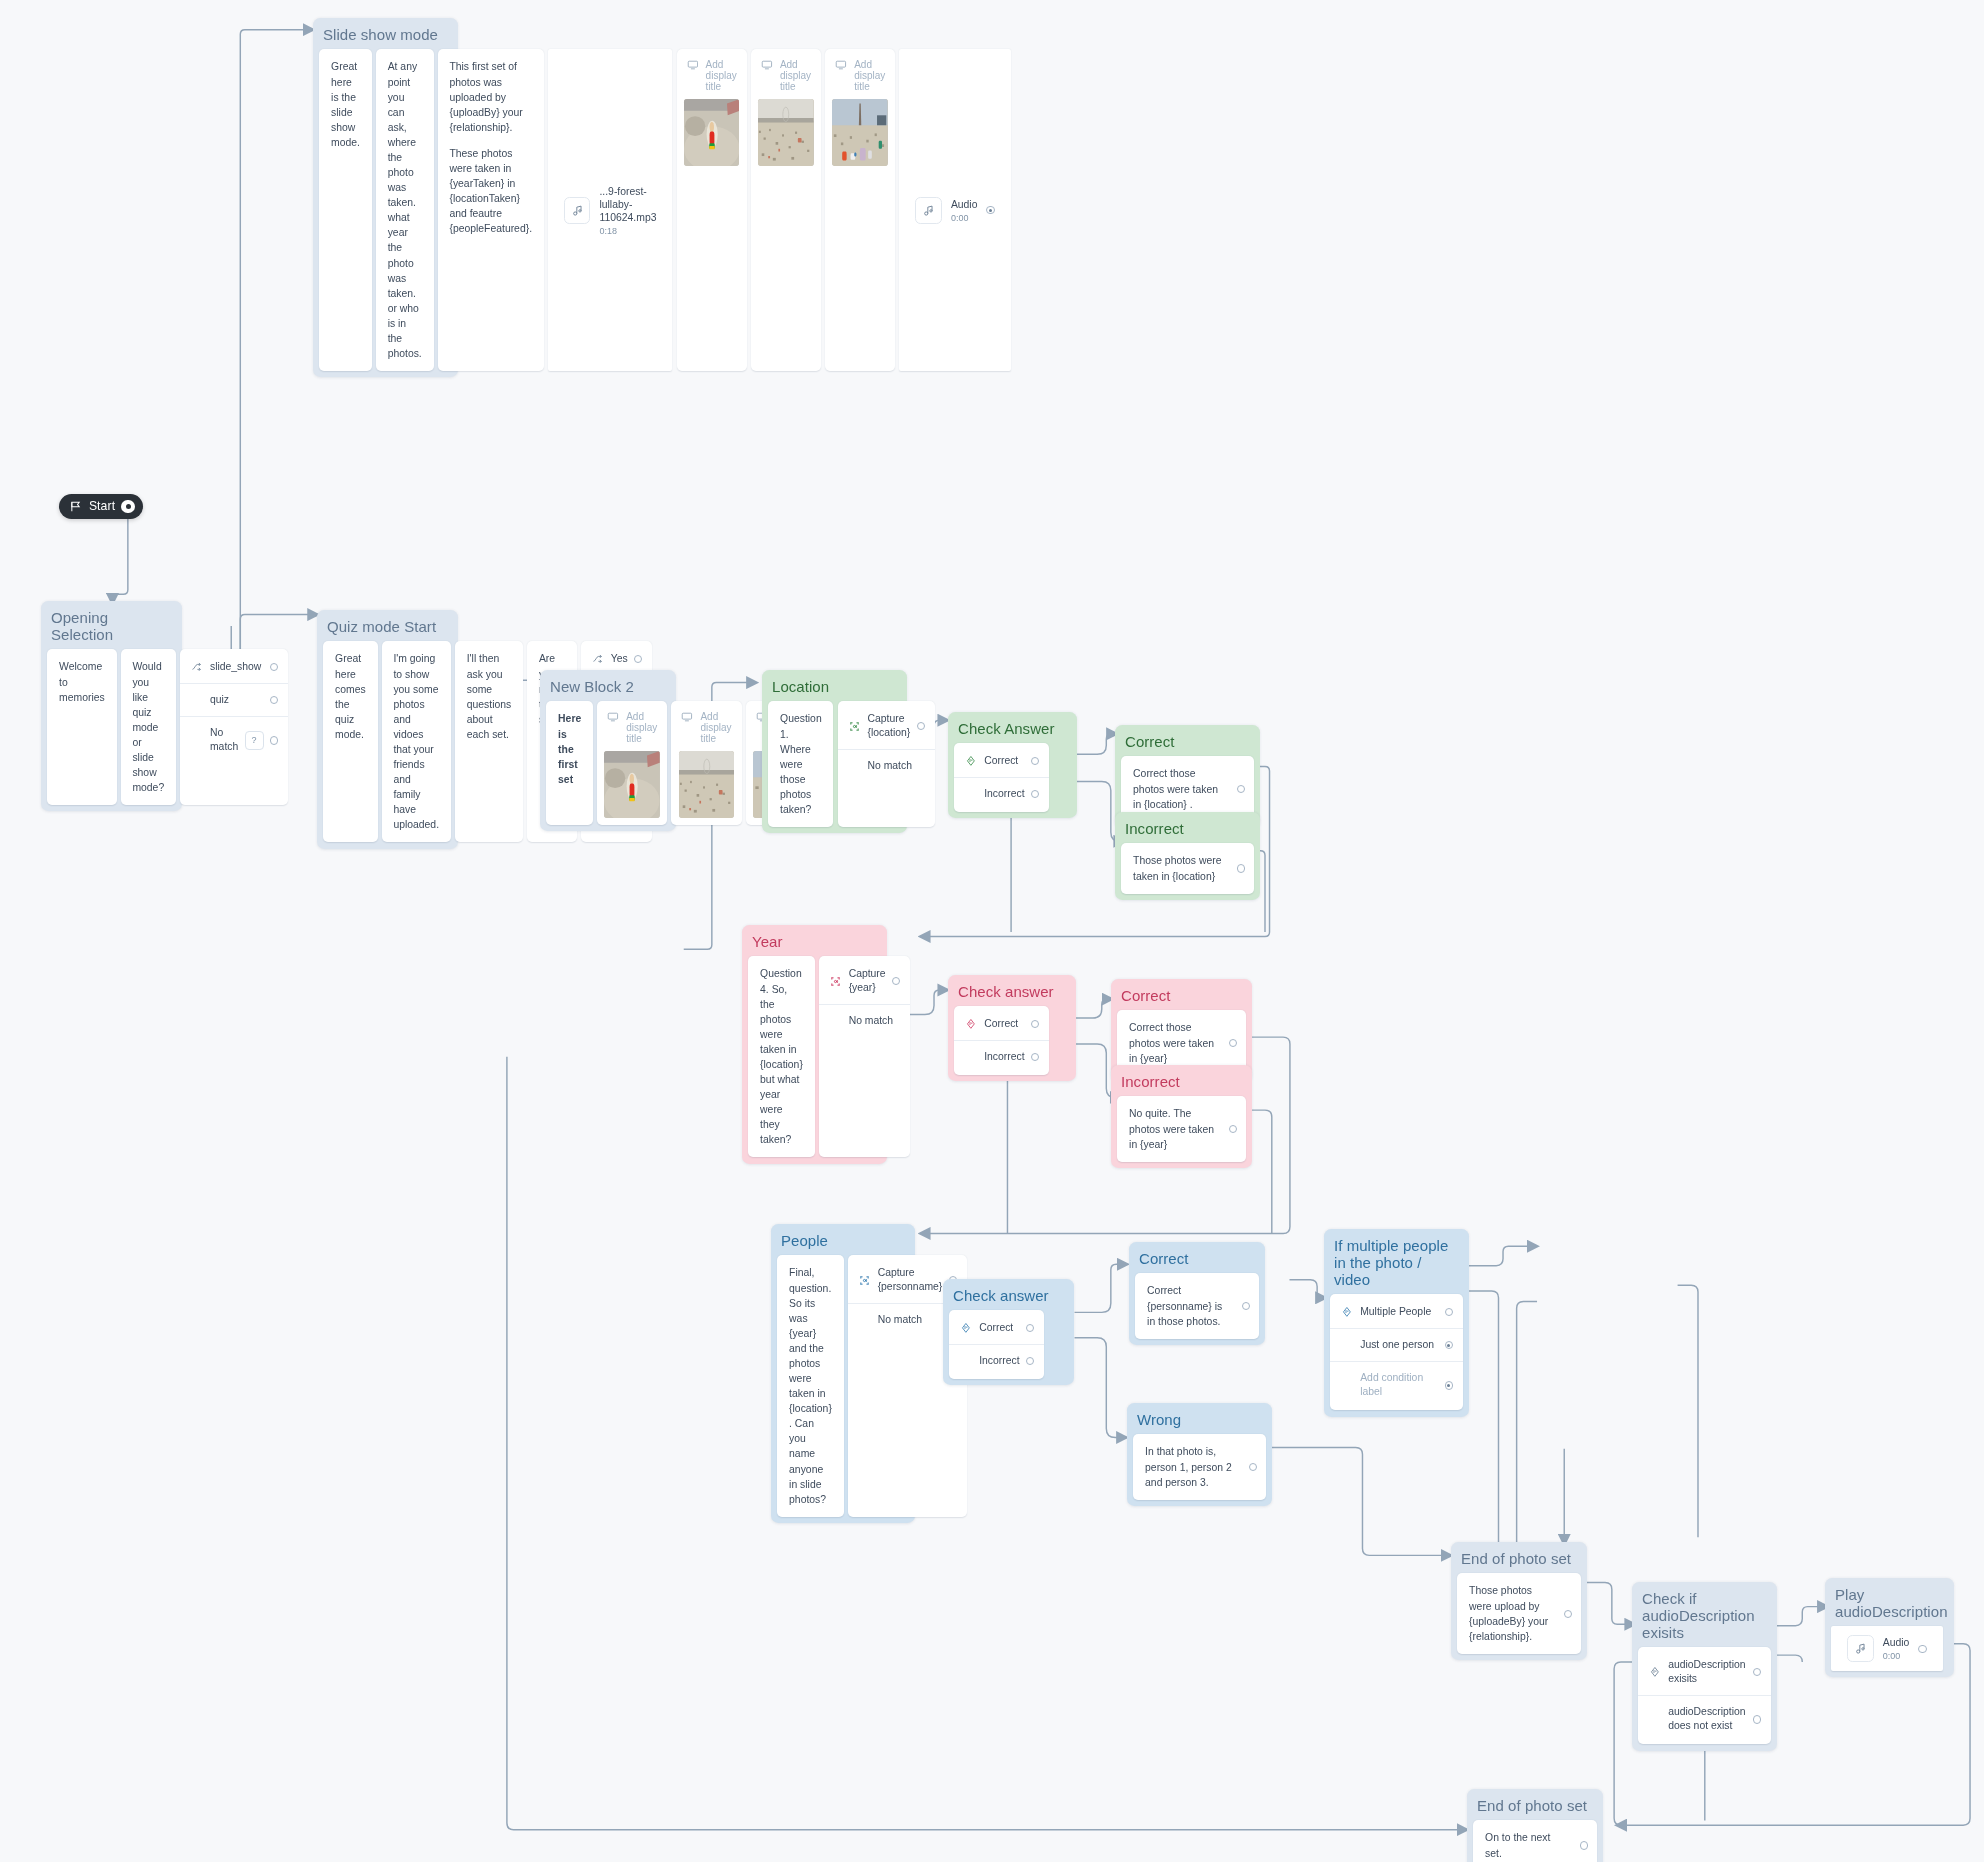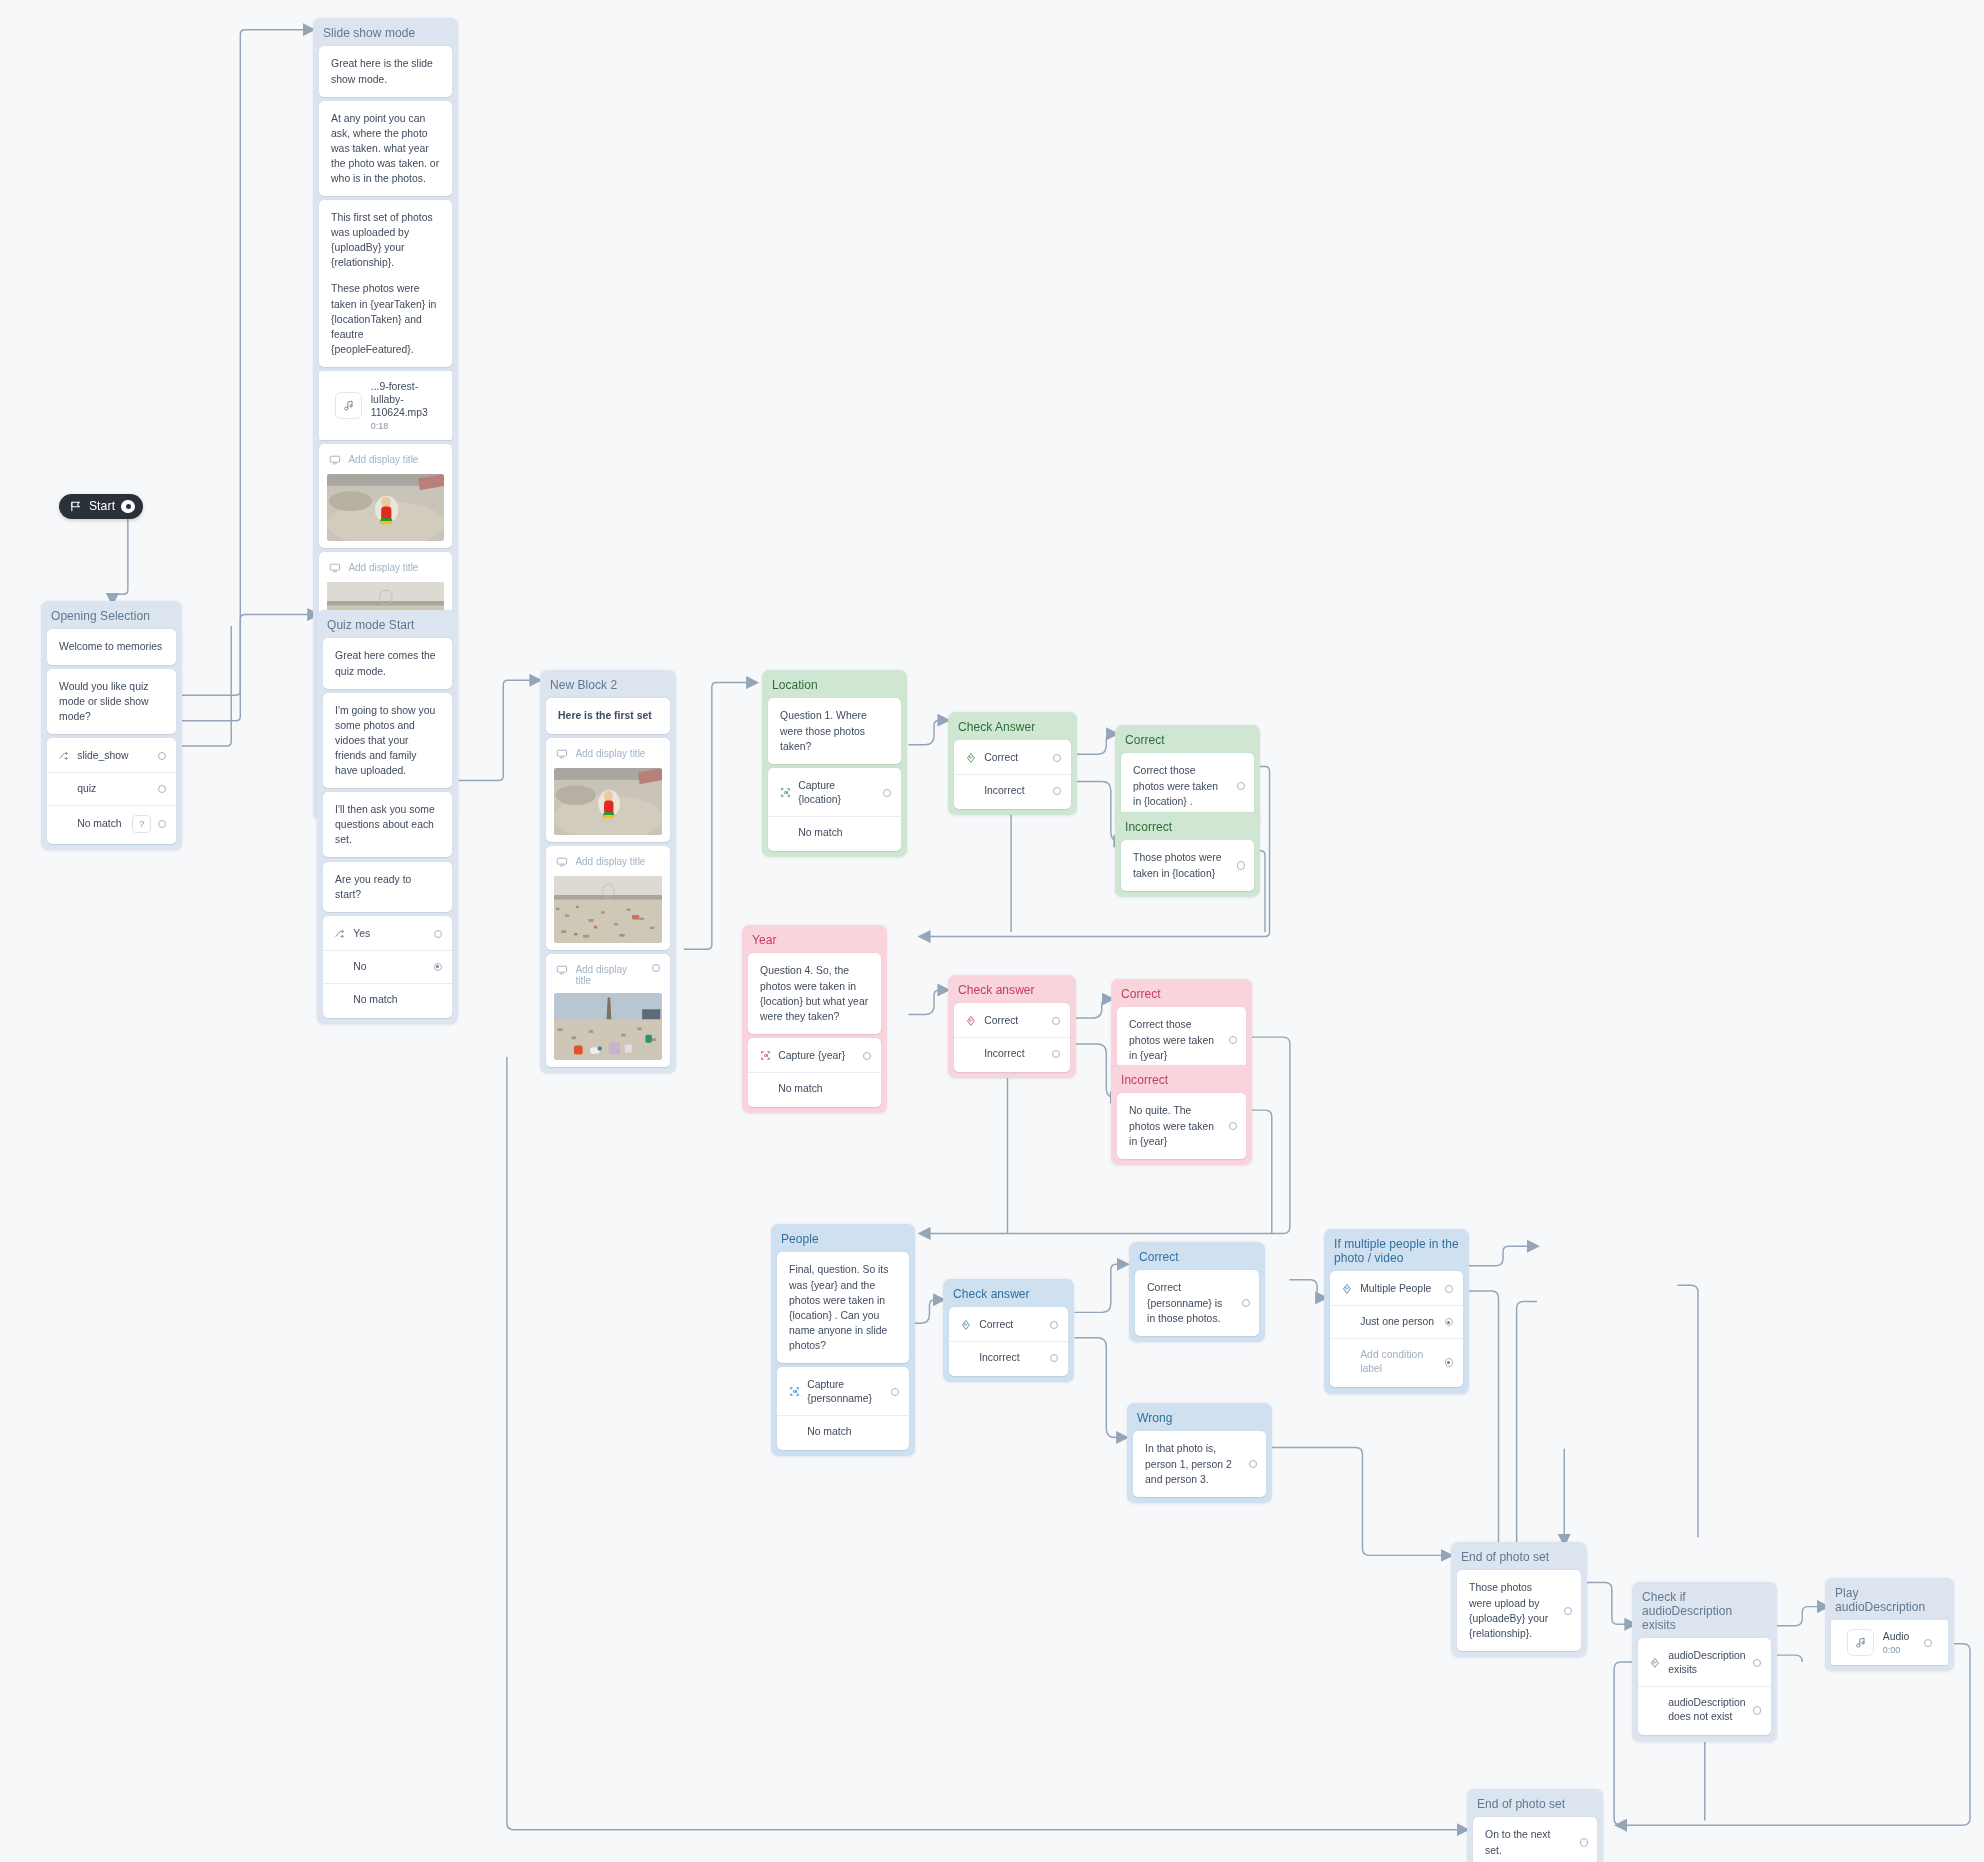--- a/index.html
+++ b/index.html
@@ -13,22 +13,22 @@
     font-size:11.8px;box-shadow:0 1.4px 4.5px rgba(0,0,0,.18);}
   .start-pill .lbl{font-size:12.2px;letter-spacing:0.1px;}
   .start-pill .flagico{width:13.6px;height:13.6px;display:block;}
   .dot-filled{width:13.6px;height:13.6px;border-radius:50%;background:#fff;
     display:flex;align-items:center;justify-content:center;}
   .dot-filled i{width:5px;height:5px;border-radius:50%;background:#2b3138;display:block;}
 
   
   .block{position:absolute;border-radius:7.3px;padding:0 0 6.3px 0;
     box-shadow:0 0.9px 2.7px rgba(40,60,90,.10);box-sizing:border-box;}
-  .block > .btitle{font-size:12px;padding:8.2px 10px 6.3px 10px;font-weight:400;letter-spacing:0.05px;}
-  .block .cards{display:flex;flex-direction:column;gap:4.1px;padding:0 6.3px;}
+  .block > .btitle{font-size:15px;padding:8.2px 10px 6.3px 10px;font-weight:400;letter-spacing:0.05px;}
+  .block .cards{display:flex;flex-direction:row;gap:4.1px;padding:0 6.3px;}
 
   .card{background:#fff;border-radius:5px;box-shadow:0 0.5px 1.4px rgba(40,60,90,.13);
     position:relative;box-sizing:border-box;}
   .card .txt{font-size:10.4px;line-height:1.45;color:#3e4b5c;padding:10px 11.8px;}
   .card .txt.bold{font-weight:700;}
   .card p{margin:0;}
   .card p + p{margin-top:1.05em;}
 
   
   .t-default{background:#dce5ef;}

